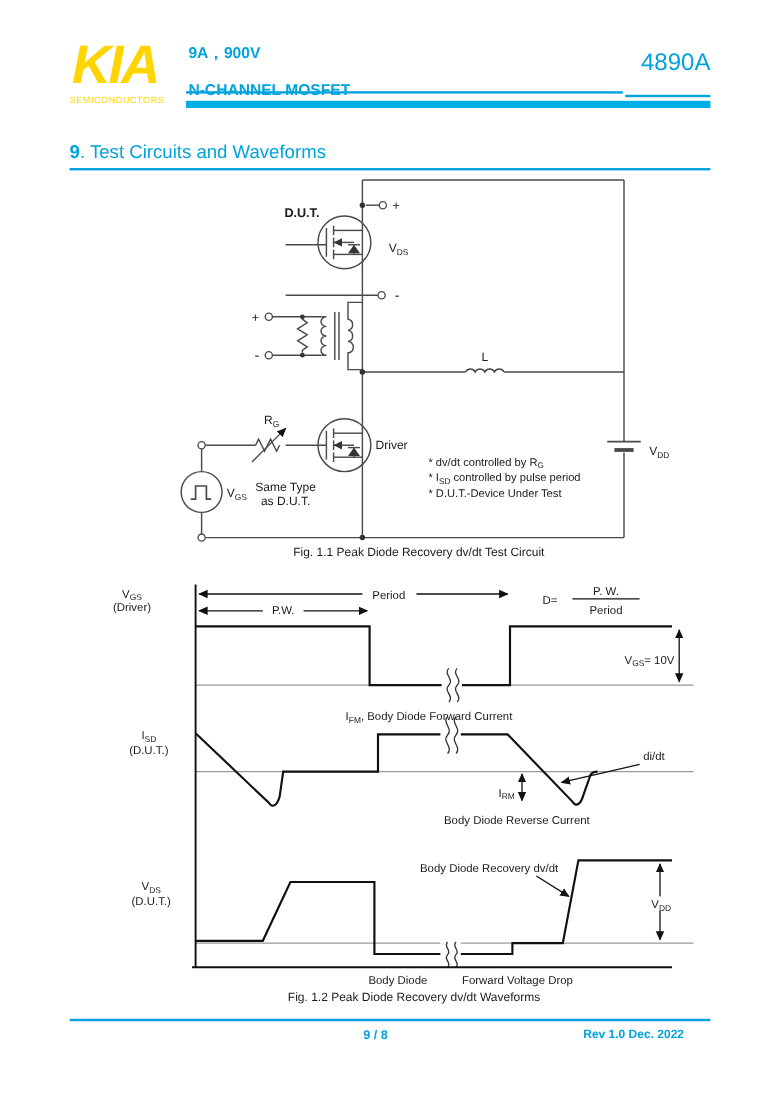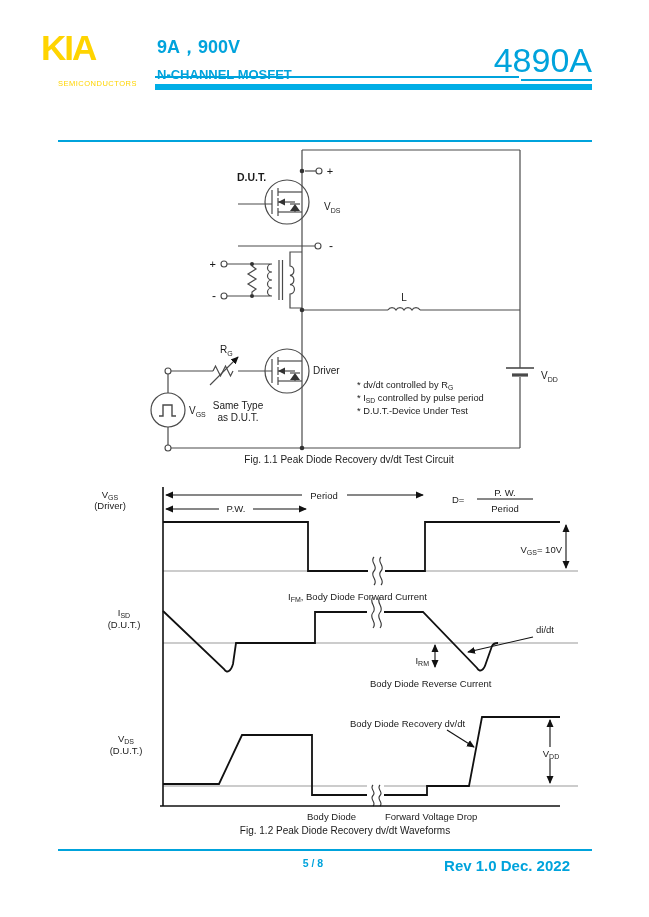--- a/index.html
+++ b/index.html
@@ -1,50 +1,53 @@
 <!DOCTYPE html>
 <html><head>
 <meta charset="utf-8">
 <style>
   html,body{margin:0;padding:0;background:#e8e8e8;}
   .page{position:relative;width:649px;height:917px;background:#ffffff;overflow:hidden;
         font-family:"Liberation Sans",sans-serif;margin:0 auto;}
   .abs{position:absolute;}
-  .logo{left:41px;top:28px;font-size:35px;font-weight:900;color:#FFD400;letter-spacing:-2px;}
+  .logo{left:60px;top:28px;font-size:45px;font-weight:900;color:#FFD400;letter-spacing:-2px;font-style:italic;}
   .logo-sub{left:58px;top:79px;font-size:7.5px;font-weight:normal;color:#FFD400;letter-spacing:0.5px;}
-  .rating{left:157px;top:35px;font-size:18px;font-weight:bold;color:#00A3DC;}
+  .rating{left:157px;top:35px;font-size:13px;font-weight:bold;color:#00A3DC;}
   .devtype{left:157px;top:67px;font-size:13px;font-weight:bold;color:#00A3DC;}
-  .partnum{right:57px;top:41px;font-size:34px;color:#00A3DC;}
+  .partnum{right:57px;top:41px;font-size:20px;color:#00A3DC;}
   .rule{background:#00A3DC;}
   .rule-thin-left{left:155px;top:76px;width:364px;height:2px;}
   .rule-thin-right{left:521px;top:79px;width:71px;height:2px;}
   .rule-thick{left:155px;top:84px;width:437px;height:6px;background:#00AEE6;}
   .section-title{left:58px;top:119px;font-size:15.5px;color:#00A3DC;}
   .section-title .num{font-weight:bold;}
   .section-underline{left:58px;top:140px;width:534px;height:2px;}
   .footer-rule{left:58px;top:849px;width:534px;height:2px;}
   .page-num{left:280px;top:857px;width:66px;text-align:center;font-size:10.5px;font-weight:bold;color:#00A3DC;}
-  .revision{right:79px;top:857px;font-size:15px;font-weight:bold;color:#00A3DC;}
+  .revision{right:79px;top:857px;font-size:10px;font-weight:bold;color:#00A3DC;}
   svg{position:absolute;left:0;top:0;}
   svg text{font-family:"Liberation Sans",sans-serif;fill:#1a1a1a;}
 </style>
 </head>
 <body>
 
 <div class="page">
 
   <div class="abs logo">KIA</div>
   <div class="abs logo-sub">SEMICONDUCTORS</div>
   <div class="abs rating">9A，900V</div>
   <div class="abs devtype">N-CHANNEL MOSFET</div>
   <div class="abs partnum">4890A</div>
   <div class="abs rule rule-thin-left"></div>
   <div class="abs rule rule-thin-right"></div>
   <div class="abs rule-thick"></div>
 
+  <div class="abs section-title">
+    <span class="num">9</span><span>.  Test Circuits and Waveforms</span>
+  </div>
   <div class="abs rule section-underline"></div>
 
   <svg width="649" height="917" viewBox="0 0 649 917">
     <defs>
       <marker id="ah" viewBox="0 0 10 10" refX="8" refY="5" markerWidth="8" markerHeight="8" orient="auto-start-reverse">
         <path d="M0,1 L9,5 L0,9 Z" fill="#111"></path>
       </marker>
       <g id="mosfet" stroke="#4a4a4a" stroke-width="1.2" fill="none">
         <circle cx="0" cy="0" r="22"></circle>
         <line x1="-15" y1="-12" x2="-15" y2="12"></line>
@@ -192,16 +195,16 @@
       <text x="126" y="754" text-anchor="middle" font-size="9.5">(D.U.T.)</text>
       <text x="350" y="727" font-size="9.5">Body Diode Recovery dv/dt</text>
       <text x="551" y="757" text-anchor="middle" font-size="9.5"><tspan>V</tspan><tspan dy="2.2" font-size="7">DD</tspan></text>
       <text x="307" y="820" font-size="9.5">Body Diode</text>
       <text x="385" y="820" font-size="9.5">Forward Voltage Drop</text>
       <text x="345" y="834" text-anchor="middle" font-size="10">Fig. 1.2 Peak Diode Recovery dv/dt Waveforms</text>
     </g>
   </svg>
 
   <div class="abs rule footer-rule"></div>
-  <div class="abs page-num">5 / 8</div>
+  <div class="abs page-num">9 / 8</div>
   <div class="abs revision">Rev 1.0 Dec. 2022</div>
 
 </div>
 
 </body></html>

